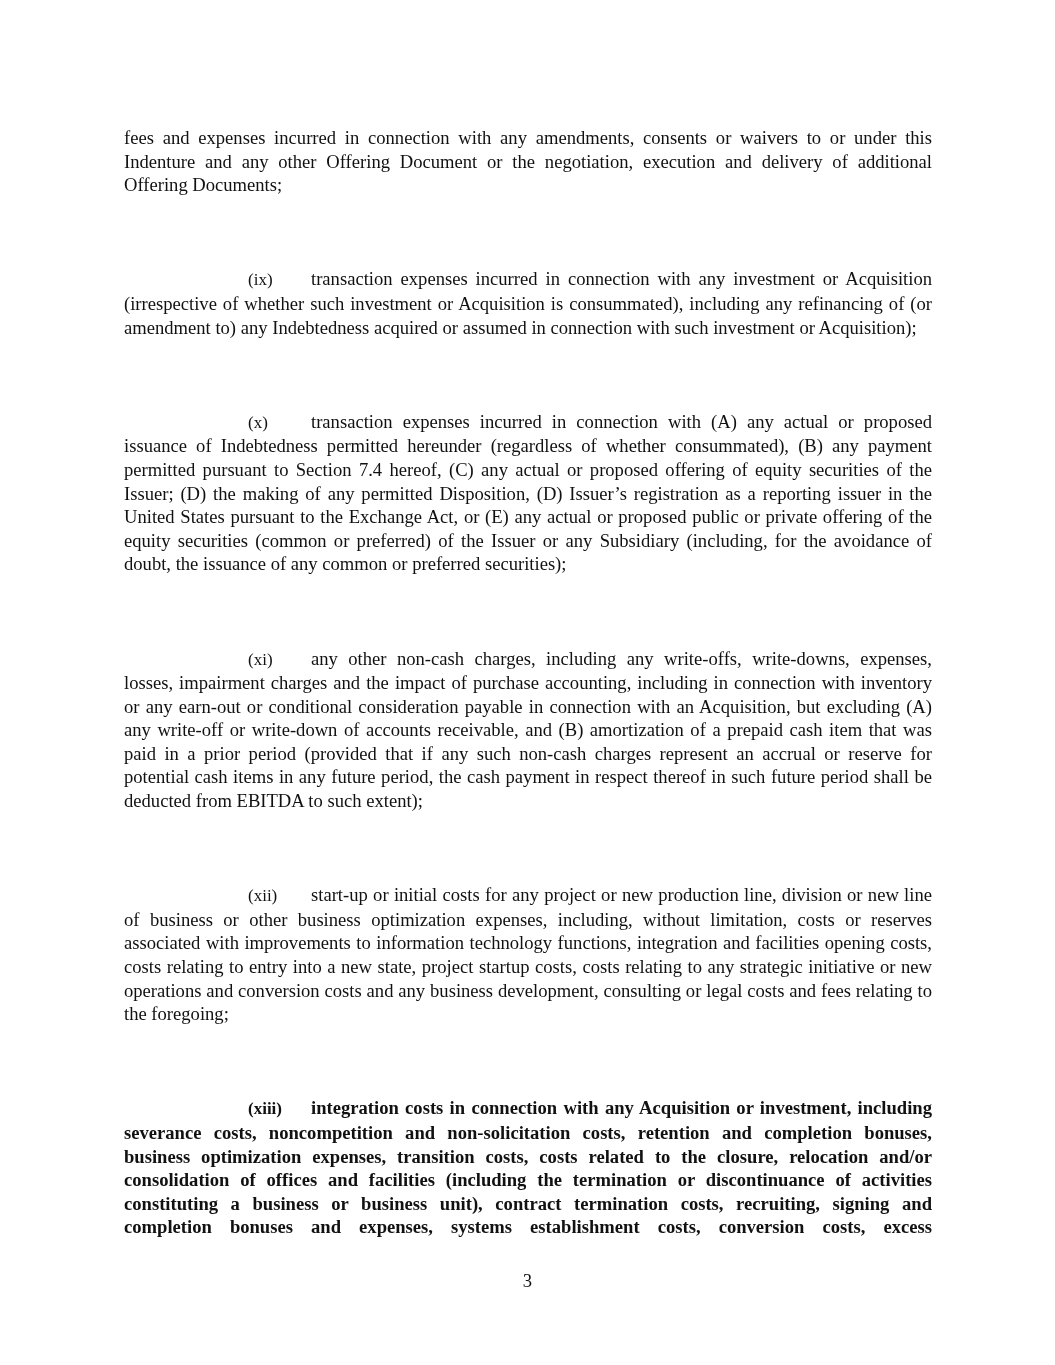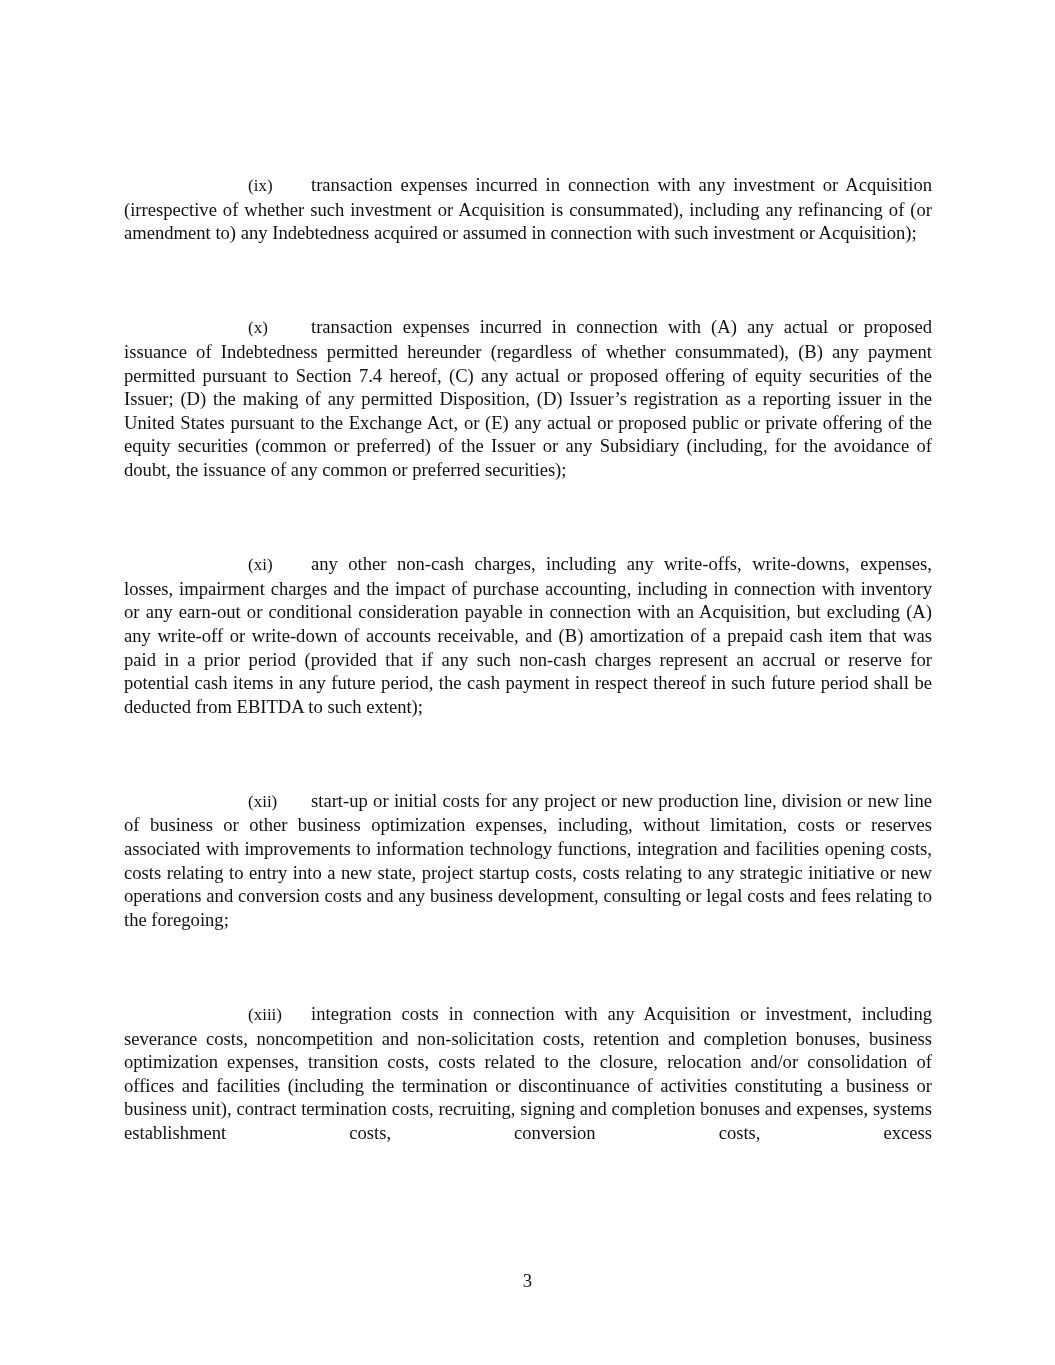--- a/index.html
+++ b/index.html
@@ -43,35 +43,38 @@
       text-align: center;
       font-family: "Liberation Serif", "DejaVu Serif", serif;
       font-size: 18.6px;
       color: #111111;
     }
   </style>
 </head>
 <body>
 
 <div class="page">
+  <p class="para first">
+    <span>fees and expenses incurred in connection with any amendments, consents or waivers to or under this Indenture and any other Offering Document or the negotiation, execution and delivery of additional Offering Documents;</span>
+  </p>
 
   <p class="para">
     <span class="num">(ix)</span><span>transaction expenses incurred in connection with any investment or Acquisition (irrespective of whether such investment or Acquisition is consummated), including any refinancing of (or amendment to) any Indebtedness acquired or assumed in connection with such investment or Acquisition);</span>
   </p>
 
   <p class="para">
     <span class="num">(x)</span><span>transaction expenses incurred in connection with (A) any actual or proposed issuance of Indebtedness permitted hereunder (regardless of whether consummated), (B) any payment permitted pursuant to Section 7.4 hereof, (C) any actual or proposed offering of equity securities of the Issuer; (D) the making of any permitted Disposition, (D) Issuer’s registration as a reporting issuer in the United States pursuant to the Exchange Act, or (E) any actual or proposed public or private offering of the equity securities (common or preferred) of the Issuer or any Subsidiary (including, for the avoidance of doubt, the issuance of any common or preferred securities);</span>
   </p>
 
   <p class="para">
     <span class="num">(xi)</span><span>any other non-cash charges, including any write-offs, write-downs, expenses, losses, impairment charges and the impact of purchase accounting, including in connection with inventory or any earn-out or conditional consideration payable in connection with an Acquisition, but excluding (A) any write-off or write-down of accounts receivable, and (B) amortization of a prepaid cash item that was paid in a prior period (provided that if any such non-cash charges represent an accrual or reserve for potential cash items in any future period, the cash payment in respect thereof in such future period shall be deducted from EBITDA to such extent);</span>
   </p>
 
   <p class="para">
     <span class="num">(xii)</span><span>start-up or initial costs for any project or new production line, division or new line of business or other business optimization expenses, including, without limitation, costs or reserves associated with improvements to information technology functions, integration and facilities opening costs, costs relating to entry into a new state, project startup costs, costs relating to any strategic initiative or new operations and conversion costs and any business development, consulting or legal costs and fees relating to the foregoing;</span>
   </p>
 
-  <p class="para" style="text-align-last: justify;">
+  <p class="para" style="text-align-last: justify; font-weight: bold;">
     <span class="num">(xiii)</span><span>integration costs in connection with any Acquisition or investment, including severance costs, noncompetition and non-solicitation costs, retention and completion bonuses, business optimization expenses, transition costs, costs related to the closure, relocation and/or consolidation of offices and facilities (including the termination or discontinuance of activities constituting a business or business unit), contract termination costs, recruiting, signing and completion bonuses and expenses, systems establishment costs, conversion costs, excess</span>
   </p>
 </div>
 
 <div class="page-number">3</div>
 
 </body></html>

